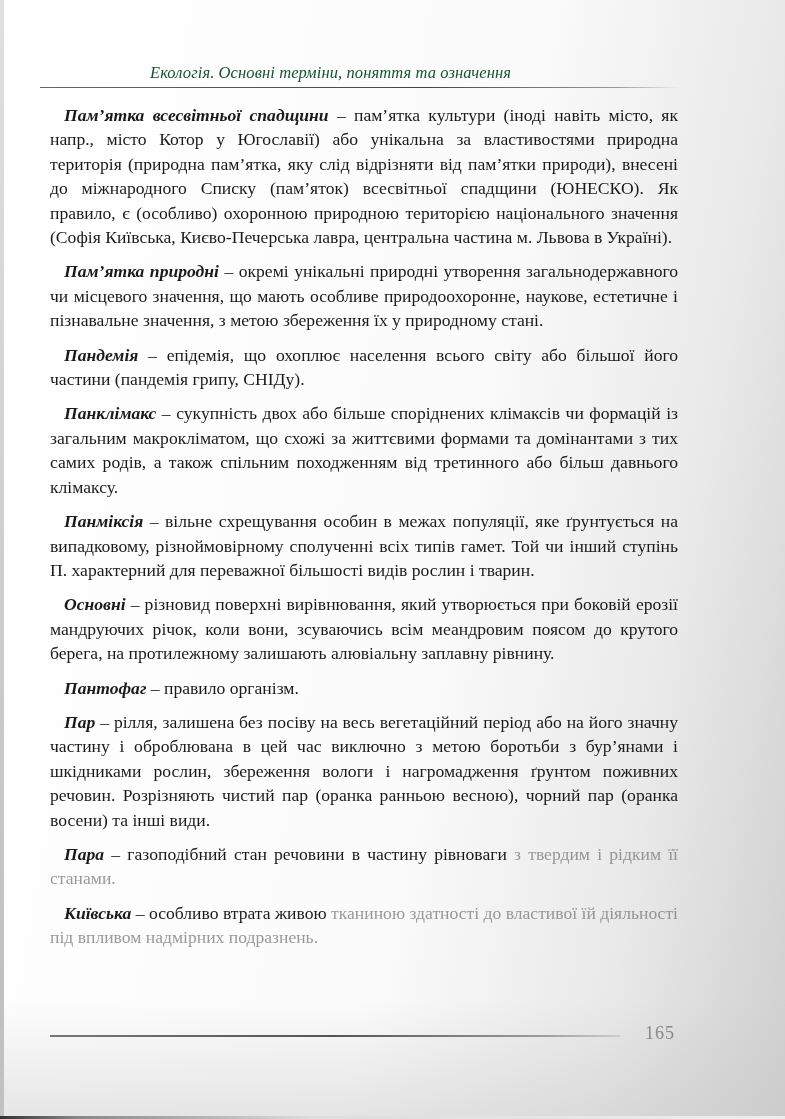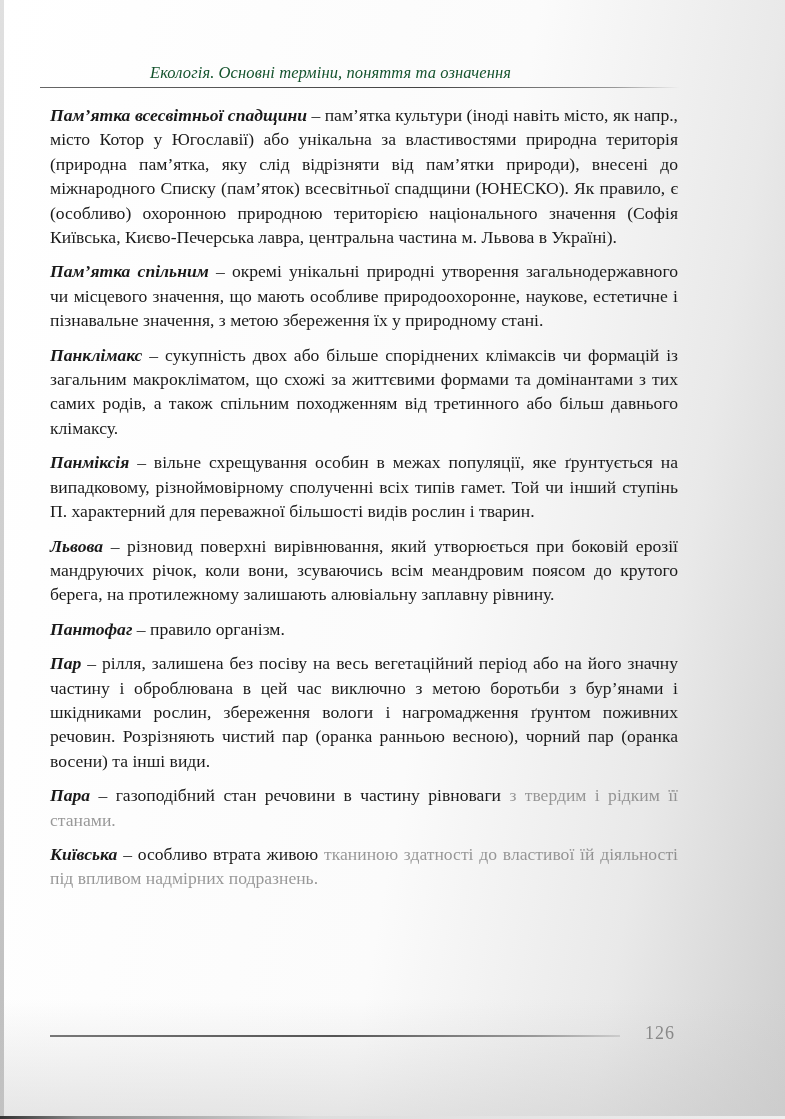--- a/index.html
+++ b/index.html
@@ -29,21 +29,21 @@
   }
   .header-rule {
     position: absolute; left: 40px; top: 87px; width: 640px; height: 1px;
     background: linear-gradient(90deg, #666 0%, #444 60%, #999 90%, rgba(150,150,150,0) 100%);
   }
   .content {
     position: absolute; left: 50px; top: 103px; width: 628px;
     font-size: 17.6px; line-height: 24.4px; text-align: justify;
   }
   .entry { margin: 0 0 10px 0; }
-  .term { font-weight: bold; font-style: italic; }
+  .term { font-weight: bold; font-style: italic; margin-left: 14px; }
   .fade { color: #777; opacity: 0.75; }
   .footer-rule {
     position: absolute; left: 50px; top: 1035px; width: 570px; height: 2px;
     background: linear-gradient(90deg, #777 0%, #555 50%, #999 85%, #ccc 100%);
   }
   .page-number {
     position: absolute; left: 645px; top: 1023px;
     font-size: 18px; color: #888; letter-spacing: 1px;
   }
 </style>
@@ -53,33 +53,34 @@
 <div class="left-edge"></div>
 <div class="bottom-shadow"></div>
 <div class="bottom-edge"></div>
 
 <div class="header">Екологія. Основні терміни, поняття та означення</div>
 <div class="header-rule"></div>
 
 <div class="content">
   <p class="entry"><span class="term">Пам’ятка всесвітньої спадщини</span><span> – </span><span>пам’ятка культури (іноді навіть місто, як напр., місто Котор у Югославії) або унікальна за властивостями природна територія (природна пам’ятка, яку слід відрізняти від пам’ятки природи), внесені до міжнародного Списку (пам’яток) всесвітньої спадщини (ЮНЕСКО). Як правило, є (особливо) охоронною природною територією національного значення (Софія Київська, Києво-Печерська лавра, центральна частина м. Львова в Україні).</span></p>
 
-  <p class="entry"><span class="term">Пам’ятка спільним</span><span> – </span><span>окремі унікальні природні утворення загальнодержавного чи місцевого значення, що мають особливе природоохоронне, наукове, естетичне і пізнавальне значення, з метою збереження їх у природному стані.</span></p>
+  <p class="entry"><span class="term">Пам’ятка природні</span><span> – </span><span>окремі унікальні природні утворення загальнодержавного чи місцевого значення, що мають особливе природоохоронне, наукове, естетичне і пізнавальне значення, з метою збереження їх у природному стані.</span></p>
 
+  <p class="entry"><span class="term">Пандемія</span><span> – </span><span>епідемія, що охоплює населення всього світу або більшої його частини (пандемія грипу, СНІДу).</span></p>
 
   <p class="entry"><span class="term">Панклімакс</span><span> – </span><span>сукупність двох або більше споріднених клімаксів чи формацій із загальним макрокліматом, що схожі за життєвими формами та домінантами з тих самих родів, а також спільним походженням від третинного або більш давнього клімаксу.</span></p>
 
   <p class="entry"><span class="term">Панміксія</span><span> – </span><span>вільне схрещування особин в межах популяції, яке ґрунтується на випадковому, різноймовірному сполученні всіх типів гамет. Той чи інший ступінь П. характерний для переважної більшості видів рослин і тварин.</span></p>
 
-  <p class="entry"><span class="term">Львова</span><span> – </span><span>різновид поверхні вирівнювання, який утворюється при боковій ерозії мандруючих річок, коли вони, зсуваючись всім меандровим поясом до крутого берега, на протилежному залишають алювіальну заплавну рівнину.</span></p>
+  <p class="entry"><span class="term">Основні</span><span> – </span><span>різновид поверхні вирівнювання, який утворюється при боковій ерозії мандруючих річок, коли вони, зсуваючись всім меандровим поясом до крутого берега, на протилежному залишають алювіальну заплавну рівнину.</span></p>
 
   <p class="entry"><span class="term">Пантофаг</span><span> – </span><span>правило організм.</span></p>
 
 
   <p class="entry"><span class="term">Пар</span><span> – </span><span>рілля, залишена без посіву на весь вегетаційний період або на його значну частину і оброблювана в цей час виключно з метою боротьби з бур’янами і шкідниками рослин, збереження вологи і нагромадження ґрунтом поживних речовин. Розрізняють чистий пар (оранка ранньою весною), чорний пар (оранка восени) та інші види.</span></p>
 
   <p class="entry"><span class="term">Пара</span><span> – </span><span>газоподібний стан речовини в частину рівноваги </span><span class="fade">з твердим і рідким її станами.</span></p>
 
   <p class="entry"><span class="term">Київська</span><span> – </span><span>особливо втрата живою </span><span class="fade">тканиною здатності до властивої їй діяльності під впливом надмірних подразнень.</span></p>
 </div>
 
 <div class="footer-rule"></div>
-<div class="page-number">126</div>
+<div class="page-number">165</div>
 
 </body></html>

